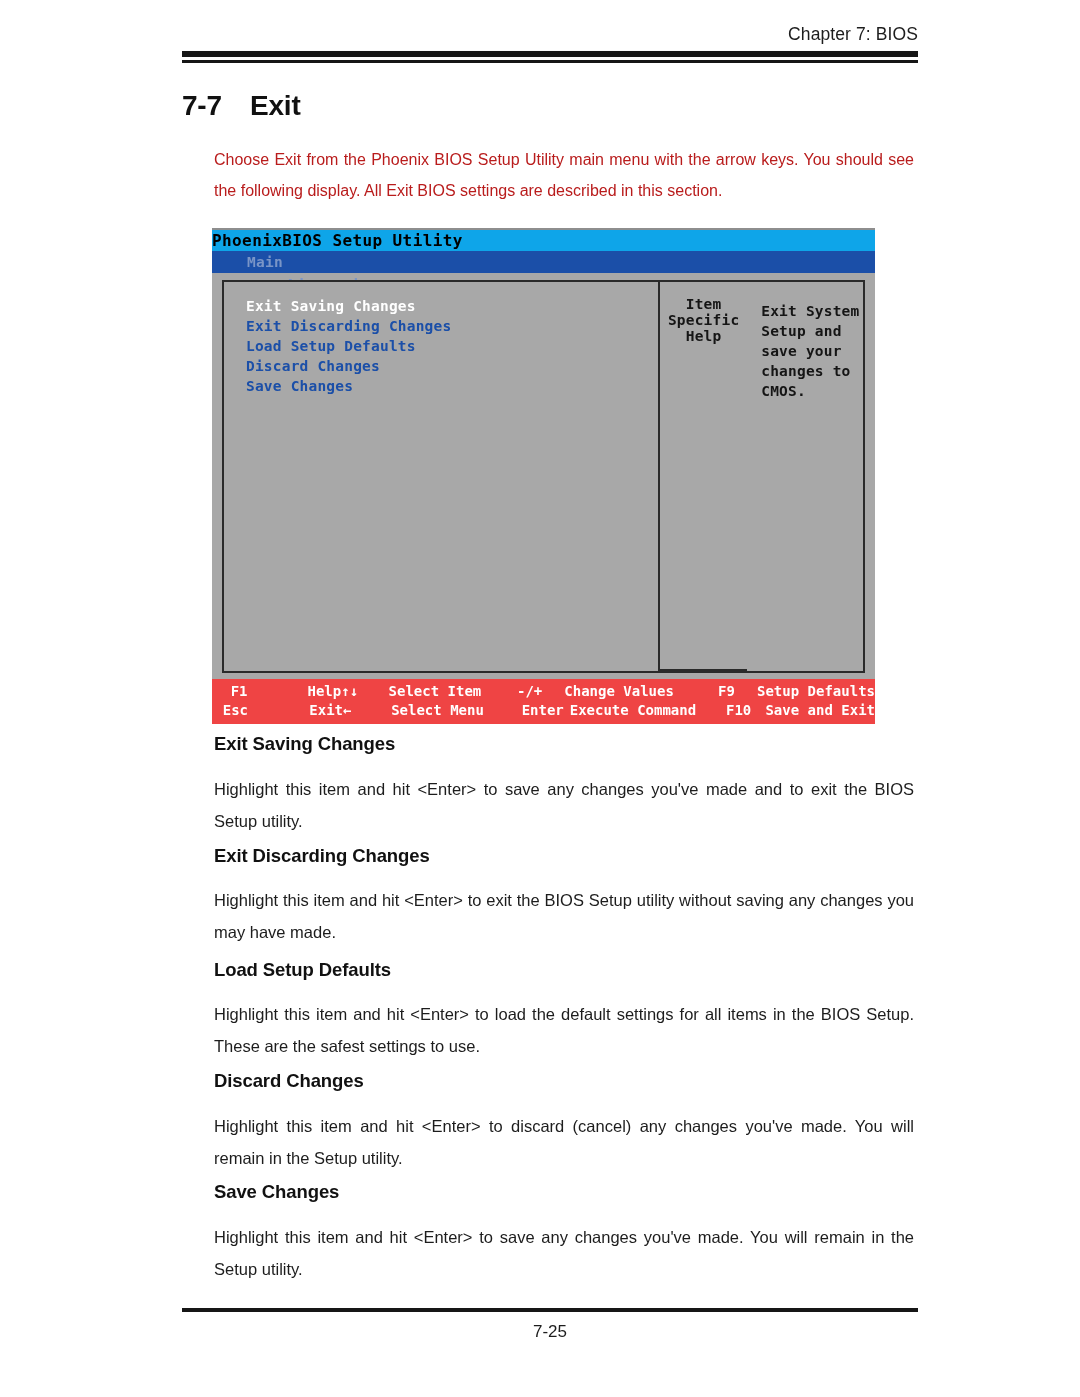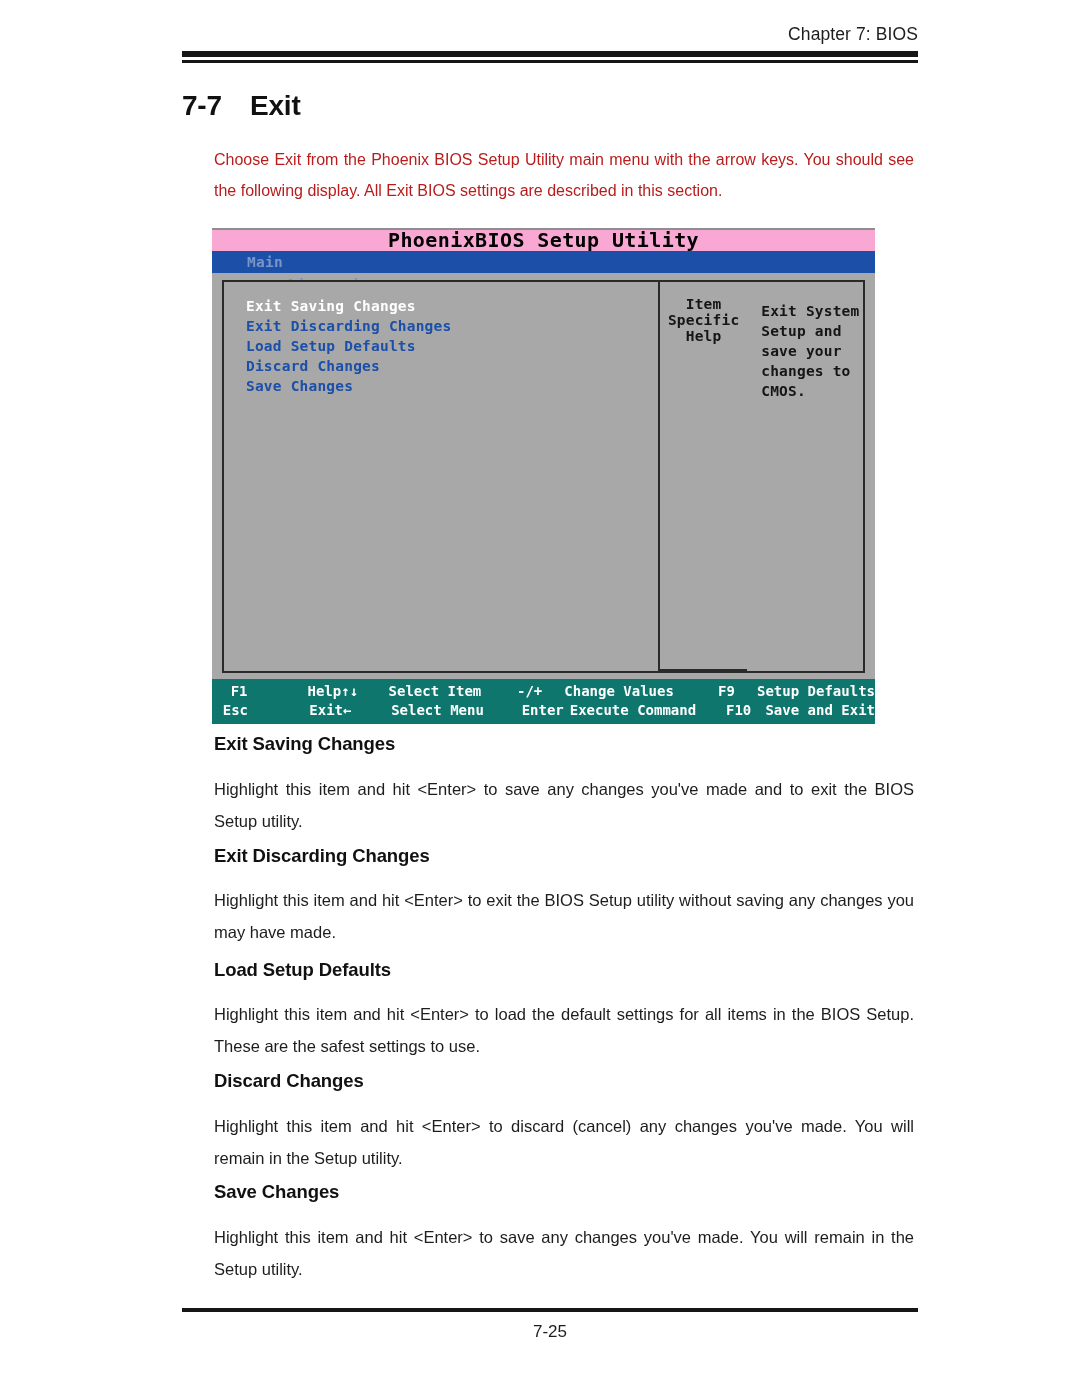--- a/index.html
+++ b/index.html
@@ -81,24 +81,24 @@
     left: 212px;
     top: 228px;
     width: 663px;
     background: #a8a8a8;
     font-family: "DejaVu Sans Mono", "Liberation Mono", monospace;
     font-weight: bold;
     box-sizing: border-box;
     border-top: 2px solid #8e8e8e;
   }
   .bios-titlebar {
-    background: #f9a8d4;
+    background: #0ea5e9;
     color: #000000;
-    text-align: center;
-    font-size: 20px;
+    text-align: left;
+    font-size: 16px;
     line-height: 21px;
     height: 21px;
     letter-spacing: 0.4px;
   }
   .bios-menubar {
     background: #1b4fa8;
     height: 22px;
     display: flex;
     align-items: stretch;
     font-size: 14.5px;
@@ -167,21 +167,21 @@
   }
   .bios-help-body {
     padding: 19px 0 0 14px;
     font-size: 14.5px;
     line-height: 20px;
     color: #151515;
     letter-spacing: 0.2px;
   }
 
   .bios-footer {
-    background: #0f766e;
+    background: #ef4444;
     color: #ffffff;
     font-size: 14px;
     padding: 3px 0 4px 0;
     margin-top: 6px;
   }
   .bios-footer .frow {
     display: flex;
     line-height: 19px;
     white-space: nowrap;
   }

